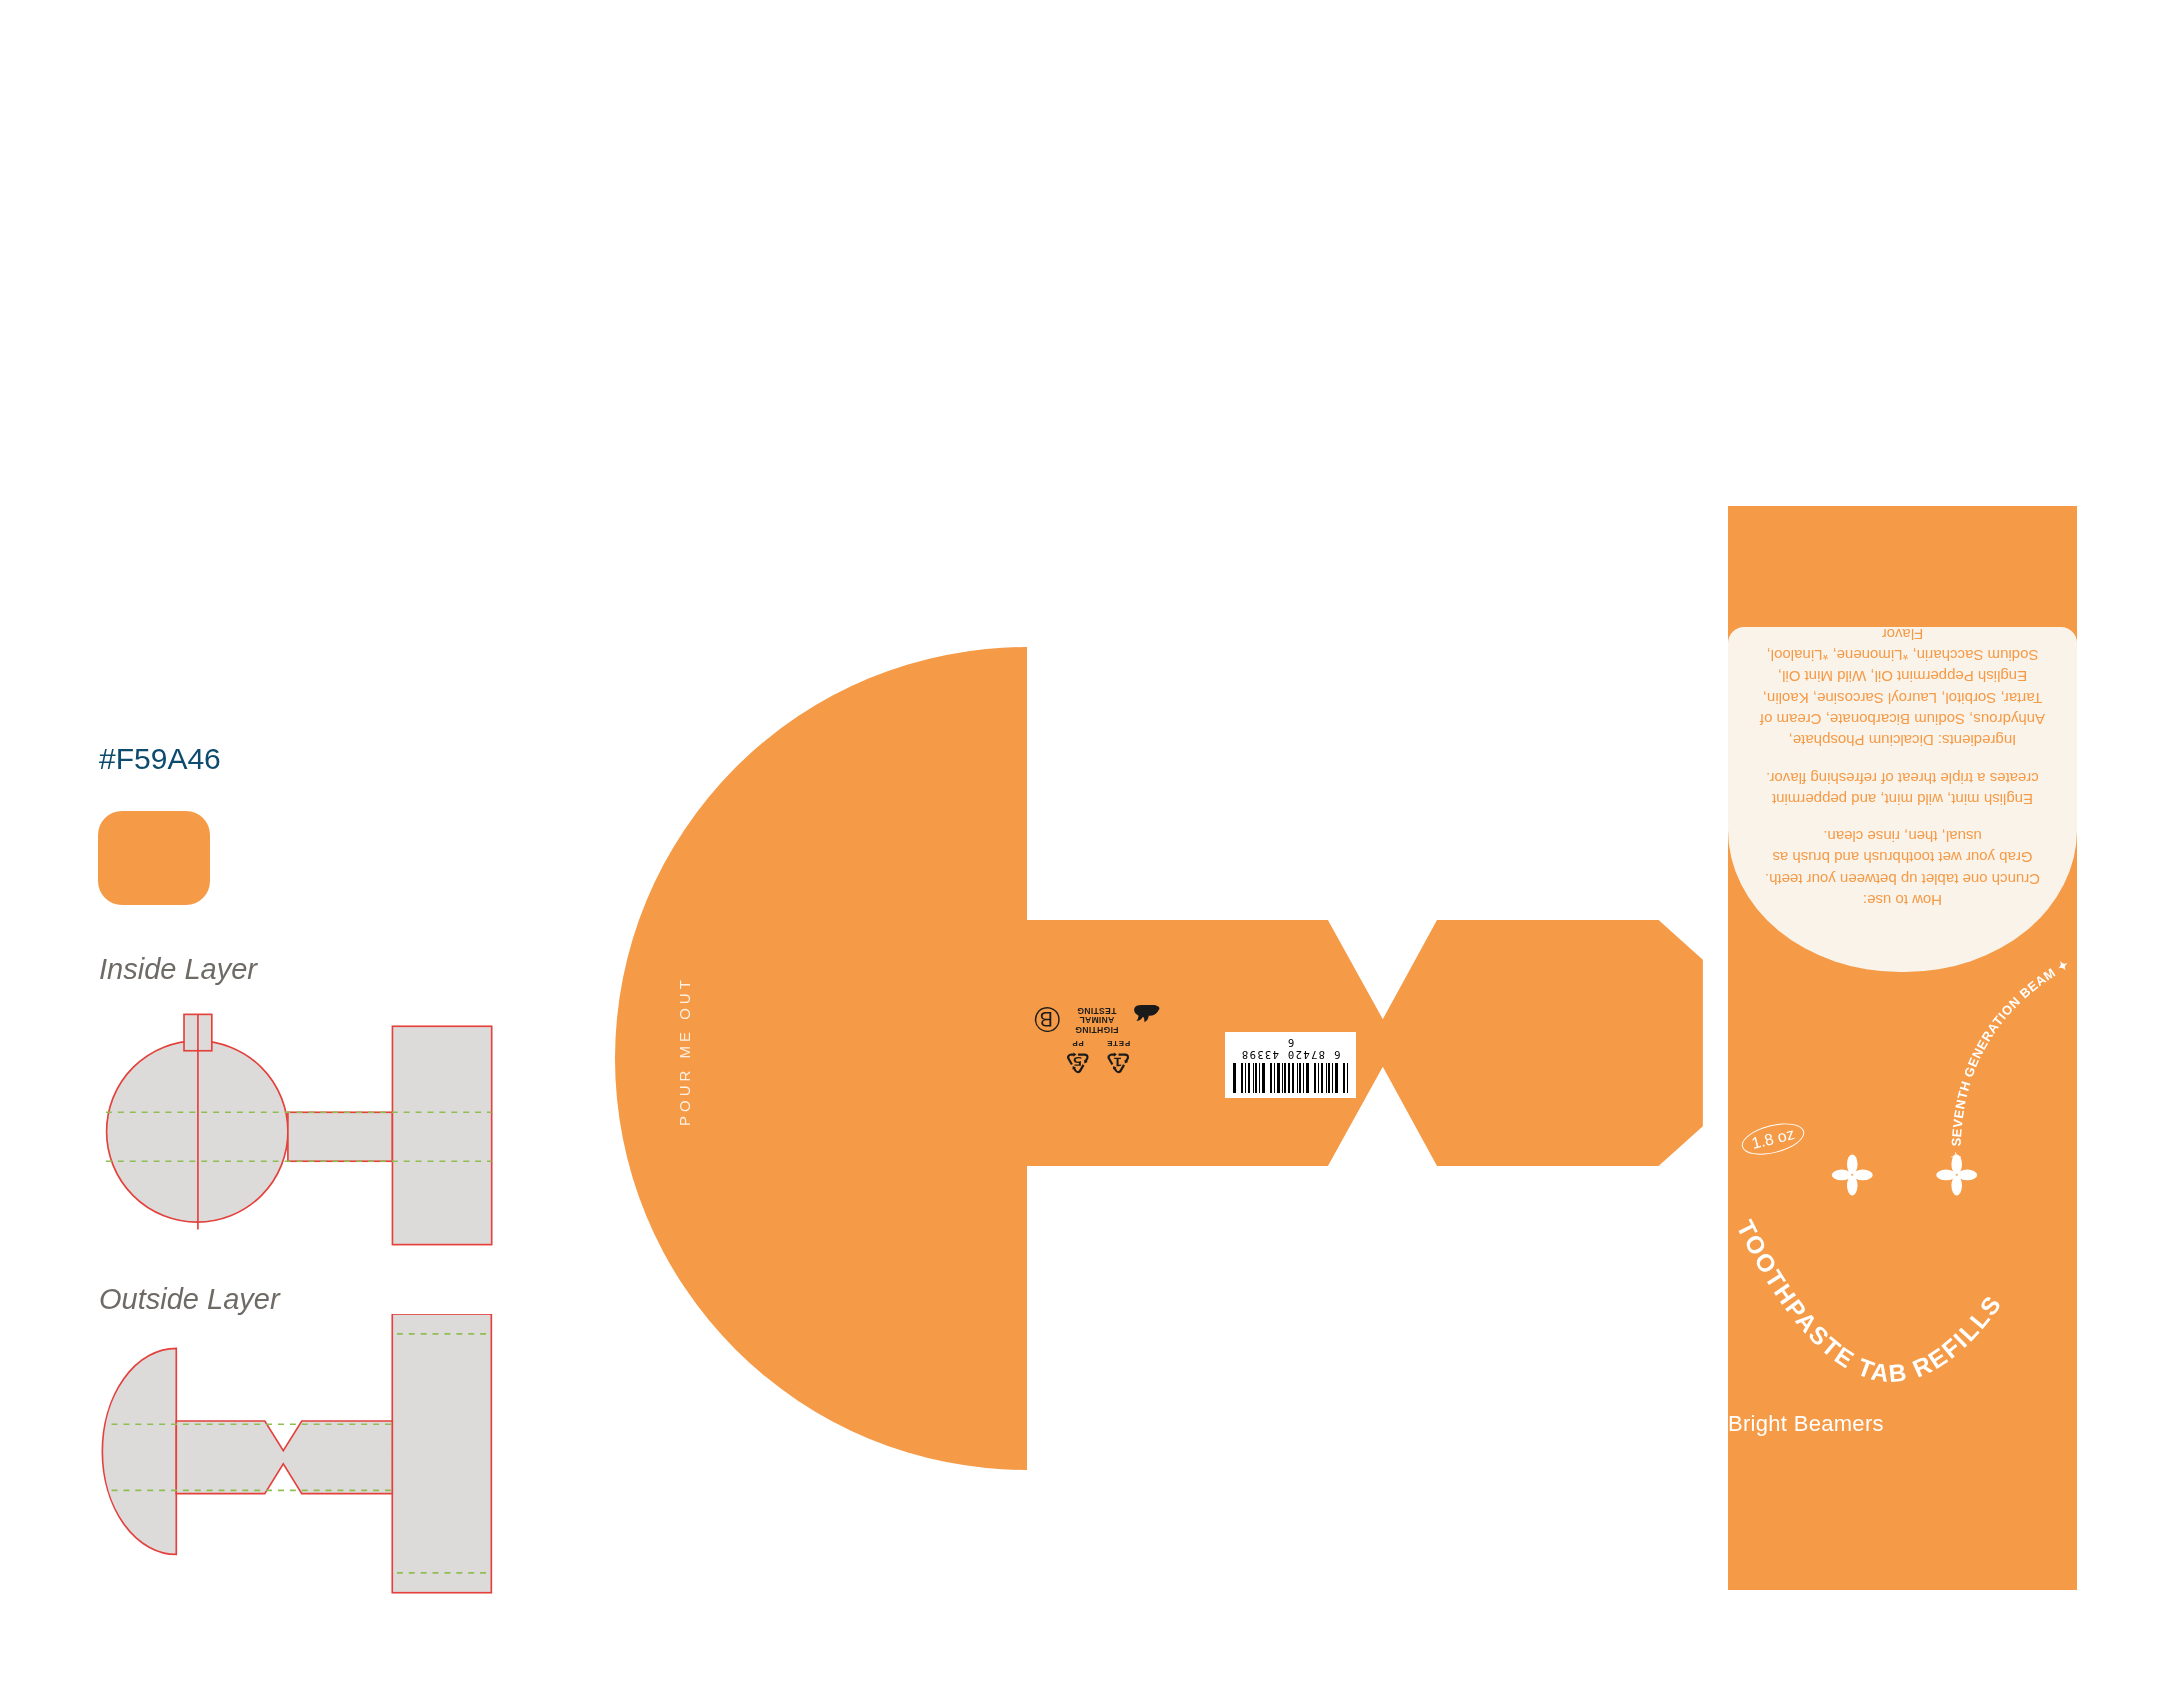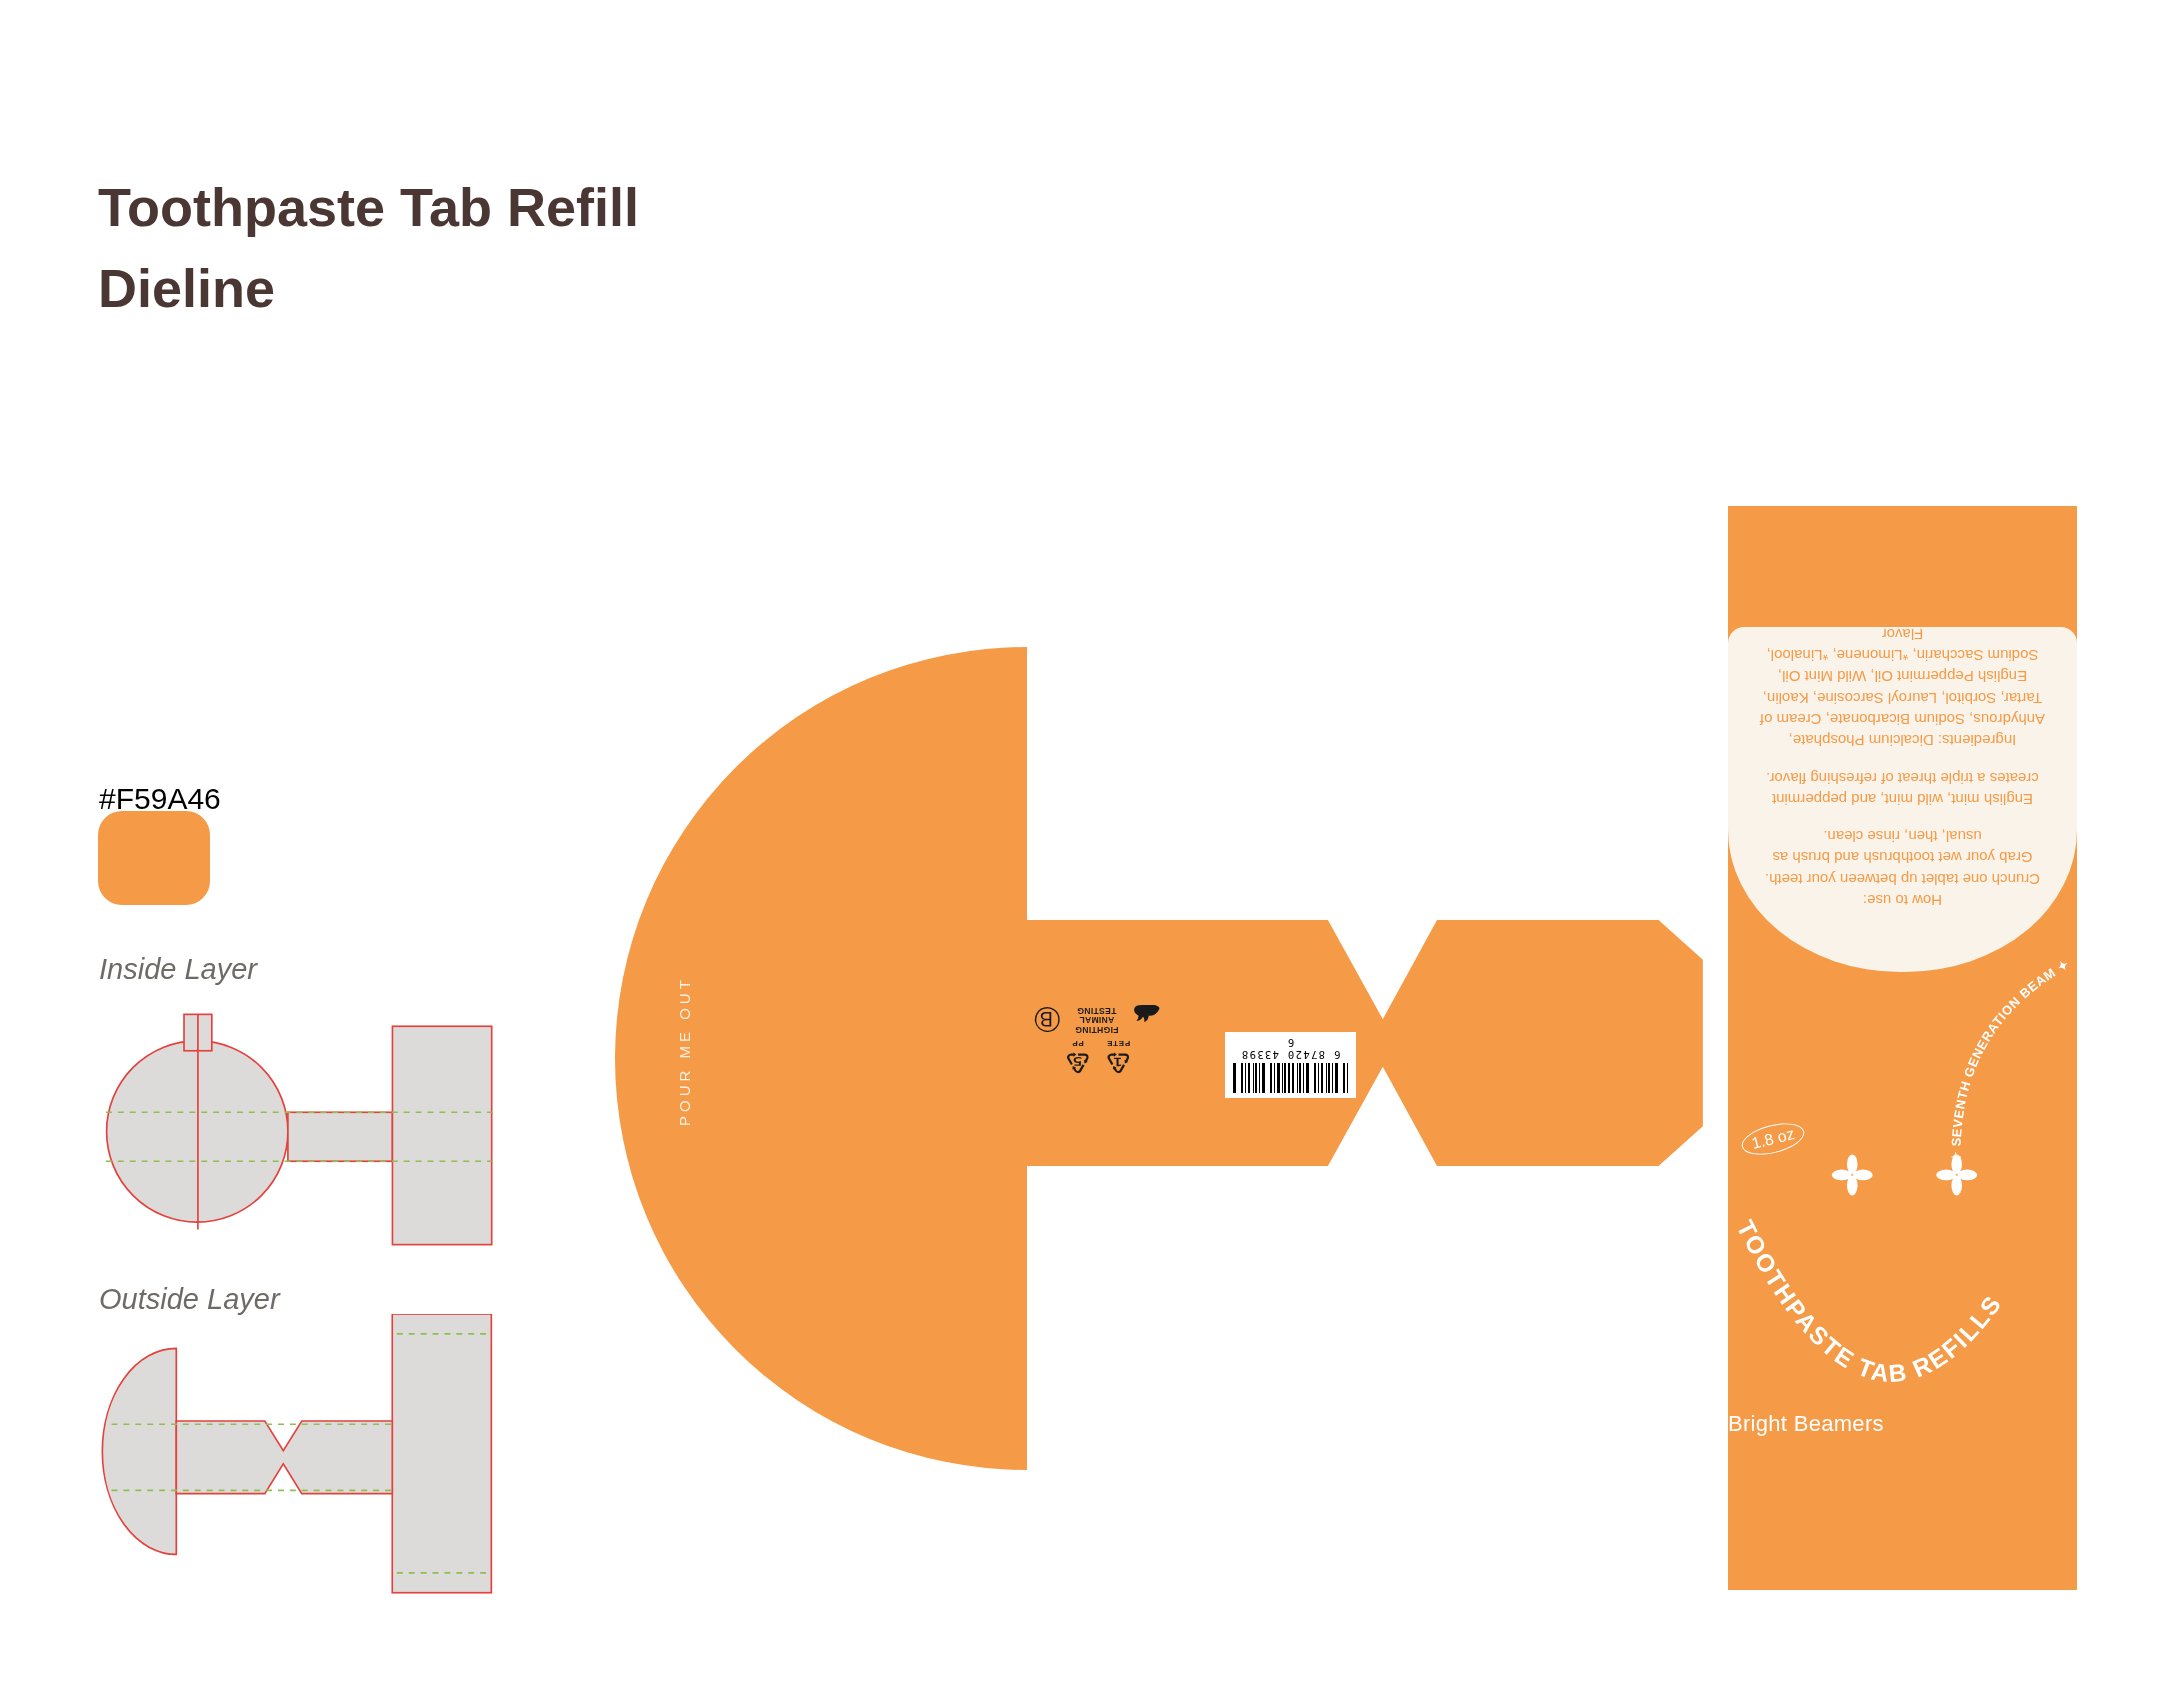--- a/index.html
+++ b/index.html
@@ -6,21 +6,21 @@
   :root{
     --orange:#F59A46; --cream:#FAF3EA; --brown:#4A3733; --label:#6E6A66;
     --red:#E4403C; --green:#8FBE53; --gray:#DCDBD9; --ink:#1A1A1A;
   }
   .canvas{position:relative;width:2183px;height:1687px;background:#fff;overflow:hidden;
           font-family:"Liberation Sans",sans-serif;}
 
   
   .doc-title{position:absolute;left:98px;top:167px;font-size:54px;font-weight:700;
              color:var(--brown);line-height:1.5;letter-spacing:0;}
-  .swatch-label{position:absolute;left:99px;top:782px;font-size:30px;color:#000000;}
+  .swatch-label{position:absolute;left:99px;top:742px;font-size:30px;color:#0c4a6e;}
   .swatch{position:absolute;left:98px;top:811px;width:112px;height:94px;border-radius:24px;
           background:var(--orange);}
   .layer-label{position:absolute;left:99px;font-size:29px;color:var(--label);font-style:italic;}
   .inside-label{top:953px;}
   .outside-label{top:1283px;}
   .inside-svg{position:absolute;left:98px;top:1001px;width:397px;height:255px;}
   .outside-svg{position:absolute;left:98px;top:1314px;width:397px;height:284px;}
   .die{fill:var(--gray);stroke:var(--red);stroke-width:2.5;}
   .cut{stroke:var(--red);stroke-width:2.5;}
   .fold{stroke:var(--green);stroke-width:2.5;stroke-dasharray:9 9;fill:none;}
@@ -70,24 +70,20 @@
   .oz{position:absolute;left:1741px;top:1125px;color:#fff;font-size:16px;border:1.3px solid #fff;
       border-radius:50%;padding:4px 9.3px;transform:rotate(-14deg);}
   .brand{position:absolute;left:1728px;top:1411px;width:349px;text-align:left;color:#fff;
          font-size:22px;letter-spacing:0.3px;}
 </style>
 </head>
 <body>
 
 <div class="canvas">
 
-  <header class="doc-title">
-    <div>Toothpaste Tab Refill</div>
-    <div>Dieline</div>
-  </header>
 
   <div class="swatch-label">#F59A46</div>
   <div class="swatch"></div>
 
   <div class="layer-label inside-label">Inside Layer</div>
   <svg class="inside-svg" viewBox="0 0 600 385">
     <circle class="die" cx="150" cy="197" r="137"></circle>
     <rect class="die" x="130" y="20" width="42" height="55"></rect>
     <rect class="die" x="287" y="168" width="158" height="74"></rect>
     <rect class="die" x="445" y="38" width="150" height="330"></rect>

